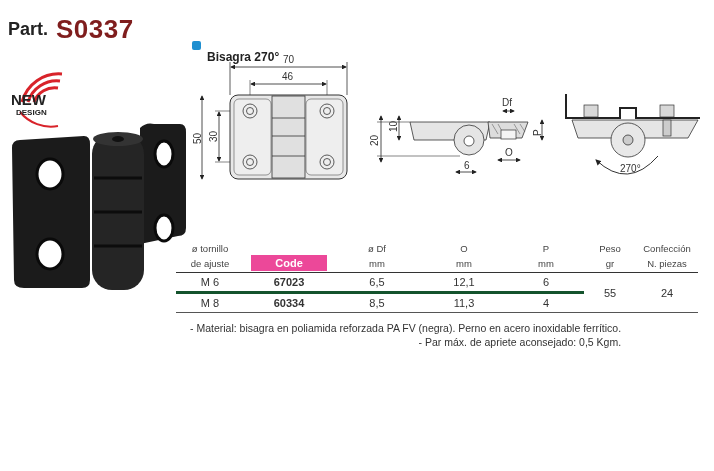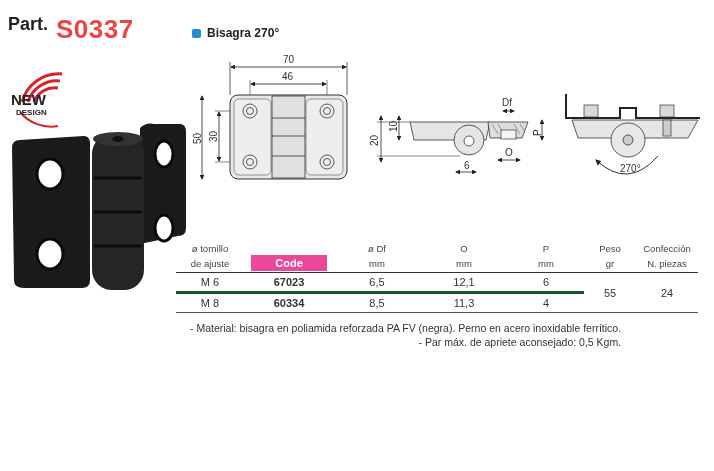--- a/index.html
+++ b/index.html
@@ -1,25 +1,25 @@
 <!DOCTYPE html>
 <html><head>
 <meta charset="utf-8">
 <style>
   html, body { margin: 0; padding: 0; background: #ffffff; }
   body { width: 714px; height: 471px; position: relative; overflow: hidden;
          font-family: "Liberation Sans", sans-serif; color: #222; }
 
-  .part-title { position: absolute; left: 8px; top: 14px; display: flex; align-items: flex-start; }
+  .part-title { position: absolute; left: 8px; top: 14px; display: flex; align-items: center; }
   .part-prefix { font-weight: bold; font-size: 18px; color: #222; margin-right: 8px; }
-  .part-code { font-weight: bold; font-size: 26px; color: #ef4444; letter-spacing: 0.5px; }
+  .part-code { font-weight: bold; font-size: 26px; color: #7f1d1d; letter-spacing: 0.5px; }
 
   .section-label { position: absolute; left: 192px; top: 26px; display: flex; align-items: center; }
   .section-square { width: 9px; height: 9px; background: #1f8fd0; border-radius: 2px; margin-right: 6px; }
-  .section-text { font-size: 12px; font-weight: bold; color: #222; }
+  .section-text { font-size: 12px; font-weight: bold; color: #222; margin-top: 24px; }
 
   .photo { position: absolute; left: 0; top: 60px; width: 190px; height: 240px; }
 
   .drawing { position: absolute; }
   .dim-text { font-family: "Liberation Sans", sans-serif; font-size: 10px; fill: #333; }
 
   .spec-table { position: absolute; left: 176px; top: 240px; width: 522px; border-collapse: collapse; font-size: 9.5px; color: #444; }
   .spec-table th { font-weight: normal; padding: 0; height: 32px; vertical-align: middle; text-align: center; line-height: 15px; }
   .spec-table td { padding: 0; height: 18px; text-align: center; vertical-align: middle; font-size: 11px; color: #333; }
   .code-head { background: #ec4899; color: #fff !important; font-weight: bold !important; font-size: 11px; }

